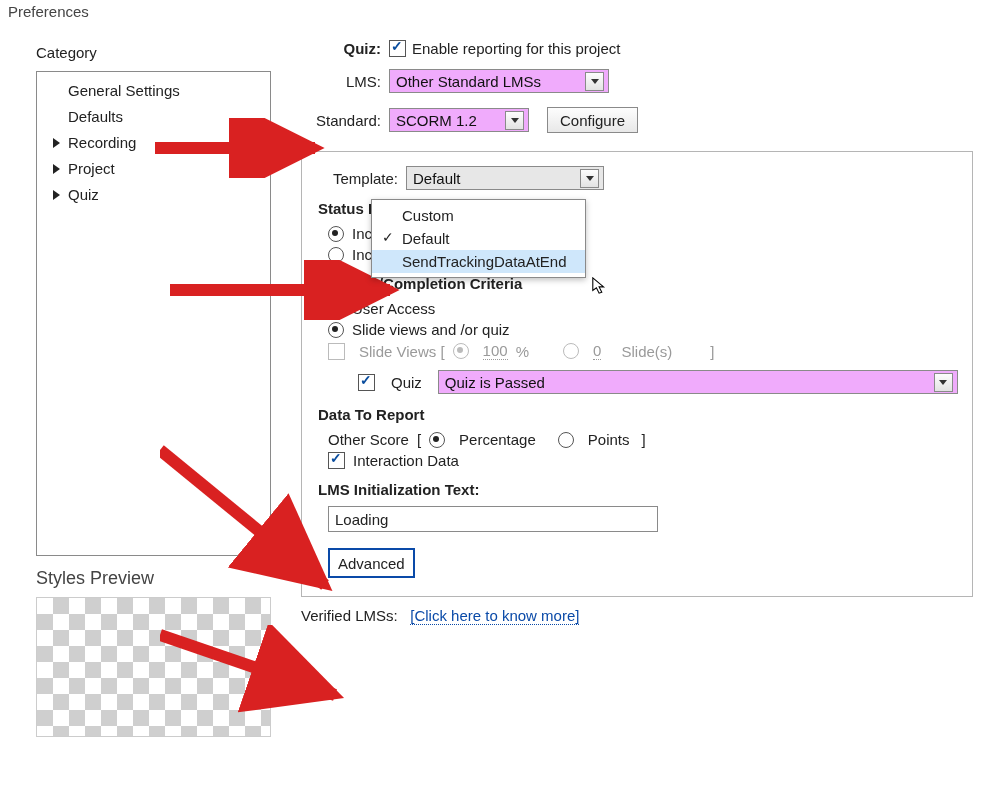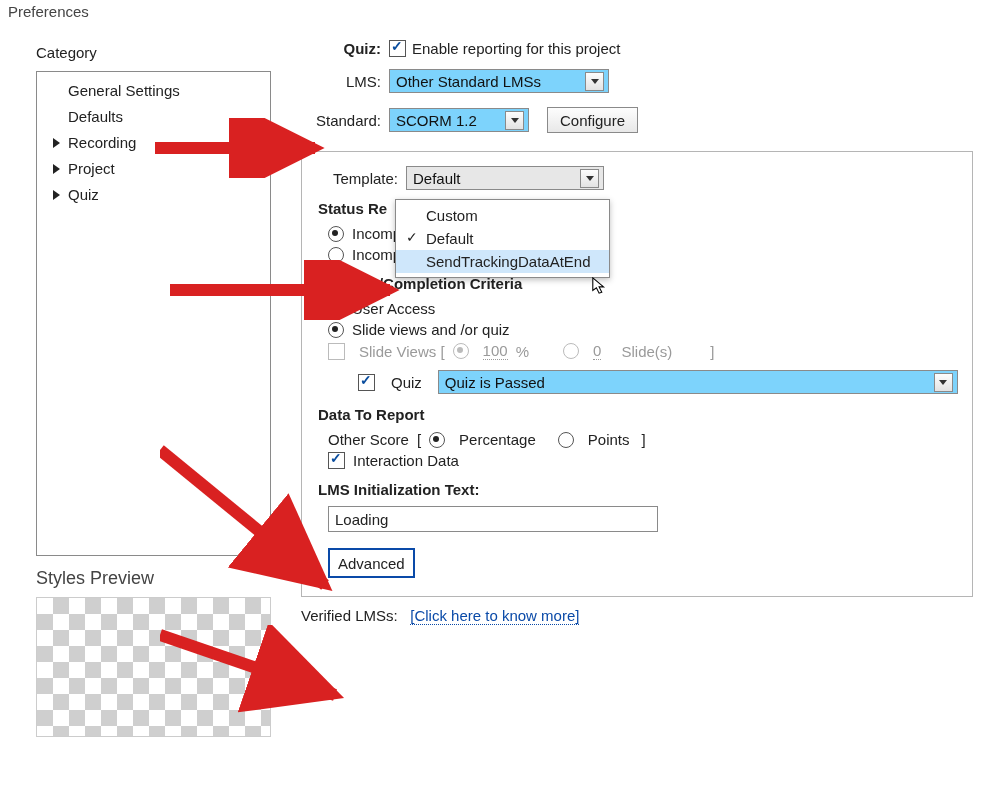--- a/index.html
+++ b/index.html
@@ -29,37 +29,37 @@
   .row{display:flex;align-items:center;margin-bottom:14px}
   .row-lbl{width:80px;text-align:right;margin-right:8px;font-size:15px}
   .bold{font-weight:700}
   .chk{appearance:none;-webkit-appearance:none;width:15px;height:15px;border:1px solid #555;background:#fff;display:inline-block;position:relative;vertical-align:middle;margin:0 6px 0 0}
   .chk.checked::after{content:"✓";position:absolute;left:1px;top:-3px;font-size:14px;color:#0a4d9e;font-weight:700}
   .chk.disabled{border-color:#bbb}
   .radio{appearance:none;width:14px;height:14px;border:1px solid #555;border-radius:50%;display:inline-block;position:relative;vertical-align:middle;margin:0 6px 0 0}
   .radio.checked::after{content:"";position:absolute;left:3px;top:3px;width:6px;height:6px;background:#222;border-radius:50%}
   .radio.disabled{border-color:#bbb}
   .radio.disabled.checked::after{background:#bbb}
-  .select{height:24px;border:1px solid #8a8a8a;background:#7dd3fc;display:inline-flex;align-items:center;justify-content:space-between;padding:0 4px 0 6px;box-sizing:border-box;color:#111;font-size:15px;cursor:pointer}
+  .select{height:24px;border:1px solid #8a8a8a;background:#f0abfc;display:inline-flex;align-items:center;justify-content:space-between;padding:0 4px 0 6px;box-sizing:border-box;color:#111;font-size:15px;cursor:pointer}
   .select.grey{background:#e7e7e7}
   .select.wide{width:640px}
   .sel-btn{width:17px;height:17px;border:1px solid #8a8a8a;background:linear-gradient(#fdfdfd,#e3e3e3);display:flex;align-items:center;justify-content:center}
   .sel-btn .tri{width:0;height:0;border-left:4px solid transparent;border-right:4px solid transparent;border-top:5px solid #333}
   .btn{height:24px;border:1px solid #8a8a8a;background:linear-gradient(#fdfdfd,#e8e8e8);padding:0 12px;font-size:15px;display:inline-flex;align-items:center;cursor:pointer}
   .group-box{border:1px solid #b5b5b5;padding:14px 2px 18px 16px;box-sizing:border-box;margin-top:4px}
   .sect-title{font-weight:700;margin:12px 0 8px 0}
   .opt-line{display:flex;align-items:center;margin:4px 0 4px 10px;gap:2px}
   .muted{color:#9a9a9a}
   .muted .underline{border-bottom:1px dotted #9a9a9a}
   .textfield{height:26px;width:330px;border:1px solid #8a8a8a;padding:0 6px;font-size:15px;display:flex;align-items:center;box-sizing:border-box}
   .adv-btn{height:26px;border:2px solid #0a4aa8;background:#fff;padding:0 8px;font-size:15px;display:inline-flex;align-items:center;cursor:pointer}
   .link{color:#0a4aa8;border-bottom:1px dotted #0a4aa8;cursor:pointer}
   
   .dropdown{
-    position:absolute;left:395px;top:199px;width:213px;background:#fff;border:1px solid #8a8a8a;box-shadow:0 2px 6px rgba(0,0,0,.25);z-index:50;padding:4px 0
+    position:absolute;left:371px;top:199px;width:213px;background:#fff;border:1px solid #8a8a8a;box-shadow:0 2px 6px rgba(0,0,0,.25);z-index:50;padding:4px 0
   }
   .dd-item{padding:3px 8px 3px 30px;font-size:15px;position:relative;cursor:pointer}
   .dd-item.selected::before{content:"✓";position:absolute;left:10px;top:2px;font-size:14px}
   .dd-item.hover{background:#cfe7fb}
   .cursor{position:absolute;width:18px;height:18px;pointer-events:none;z-index:60}
   
   .red-arrow{position:absolute;z-index:40}
 </style>
 </head>
 <body>

